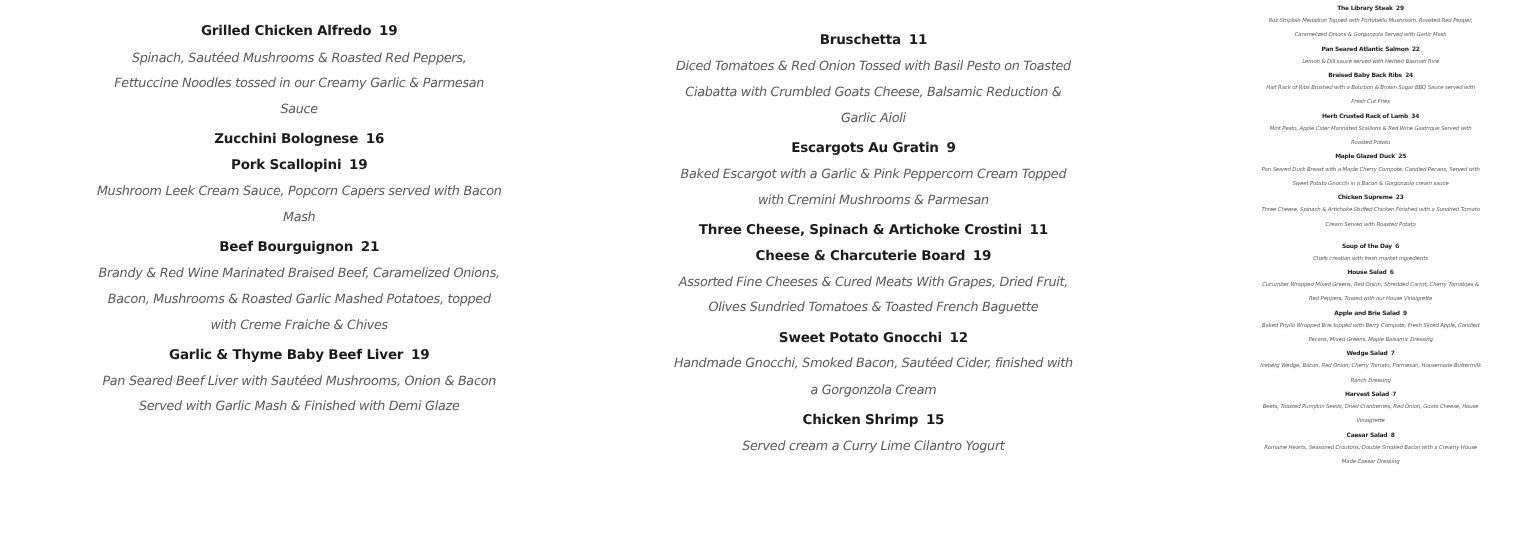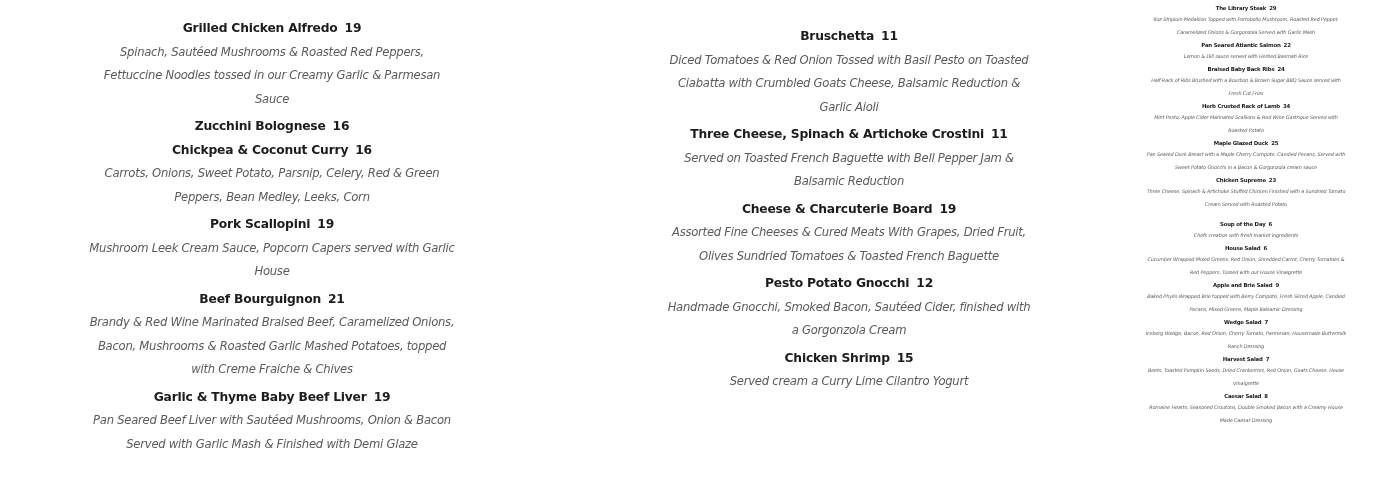--- a/index.html
+++ b/index.html
@@ -13,21 +13,21 @@
       overflow: hidden;
       position: relative;
       font-family: "DejaVu Sans", sans-serif;
     }
     .col {
       position: absolute;
       top: 0;
       text-align: center;
     }
     .col-left { left: 86px; width: 372px; top: 17px; }
-    .col-mid { left: 664px; width: 370px; top: 25px; }
+    .col-mid { left: 609px; width: 370px; top: 25px; }
     .col-right { left: 1145px; width: 202px; top: 2px; }
 
     .item-title {
       font-family: "DejaVu Sans", sans-serif;
       font-weight: bold;
       color: #1c1c1c;
       letter-spacing: -0.2px;
     }
     .item-desc {
       font-family: "DejaVu Sans", sans-serif;
@@ -67,52 +67,51 @@
 
 <div class="col col-left">
   <div class="item">
     <div class="item-title"><span>Grilled Chicken Alfredo</span><span class="price">19</span></div>
     <div class="item-desc" style="padding:0 6px;font-style:italic;">Spinach, Sautéed Mushrooms &amp; Roasted Red Peppers, Fettuccine Noodles tossed in our Creamy Garlic &amp; Parmesan Sauce</div>
   </div>
   <div class="item">
     <div class="item-title"><span>Zucchini Bolognese</span><span class="price">16</span></div>
   </div>
   <div class="item">
-    <div class="item-title"><span>Chickpea &amp; Coconut Curry</span><span class="price">16</span></div>
-    <div class="item-desc">Carrots, Onions, Sweet Potato, Parsnip, Celery, Red &amp; Green Peppers, Bean Medley, Leeks, Corn</div>
-  </div>
-  <div class="item">
     <div class="item-title"><span>Pork Scallopini</span><span class="price">19</span></div>
-    <div class="item-desc">Mushroom Leek Cream Sauce, Popcorn Capers served with Garlic House</div>
+    <div class="item-desc">Mushroom Leek Cream Sauce, Popcorn Capers served with Bacon Mash</div>
   </div>
   <div class="item">
     <div class="item-title"><span>Beef Bourguignon</span><span class="price">21</span></div>
     <div class="item-desc">Brandy &amp; Red Wine Marinated Braised Beef, Caramelized Onions, Bacon, Mushrooms &amp; Roasted Garlic Mashed Potatoes, topped with Creme Fraiche &amp; Chives</div>
   </div>
   <div class="item">
     <div class="item-title"><span>Garlic &amp; Thyme Baby Beef Liver</span><span class="price">19</span></div>
     <div class="item-desc">Pan Seared Beef Liver with Sautéed Mushrooms, Onion &amp; Bacon Served with Garlic Mash &amp; Finished with Demi Glaze</div>
   </div>
 </div>
 
 <div class="col col-mid">
   <div class="item">
     <div class="item-title"><span>Bruschetta</span><span class="price">11</span></div>
     <div class="item-desc">Diced Tomatoes &amp; Red Onion Tossed with Basil Pesto on Toasted Ciabatta with Crumbled Goats Cheese, Balsamic Reduction &amp; Garlic Aioli</div>
   </div>
   <div class="item">
+    <div class="item-title"><span>Escargots Au Gratin</span><span class="price">9</span></div>
+    <div class="item-desc">Baked Escargot with a Garlic &amp; Pink Peppercorn Cream Topped with Cremini Mushrooms &amp; Parmesan</div>
+  </div>
+  <div class="item">
     <div class="item-title"><span>Three Cheese, Spinach &amp; Artichoke Crostini</span><span class="price">11</span></div>
-    <div class="item-desc">Served on Toasted French Baguette with Bell Pepper Jam &amp; Balsamic Reduction</div>
   </div>
   <div class="item">
     <div class="item-title"><span>Cheese &amp; Charcuterie Board</span><span class="price">19</span></div>
     <div class="item-desc">Assorted Fine Cheeses &amp; Cured Meats With Grapes, Dried Fruit, Olives Sundried Tomatoes &amp; Toasted French Baguette</div>
   </div>
   <div class="item">
-    <div class="item-title"><span>Pesto Potato Gnocchi</span><span class="price">12</span></div>
+    <div class="item-title"><span>Sweet Potato Gnocchi</span><span class="price">12</span></div>
     <div class="item-desc">Handmade Gnocchi, Smoked Bacon, Sautéed Cider, finished with a Gorgonzola Cream</div>
   </div>
   <div class="item">
     <div class="item-title"><span>Chicken Shrimp</span><span class="price">15</span></div>
     <div class="item-desc">Served cream a Curry Lime Cilantro Yogurt</div>
   </div>
 </div>
 
 <div class="col col-right">
   <div class="item">

